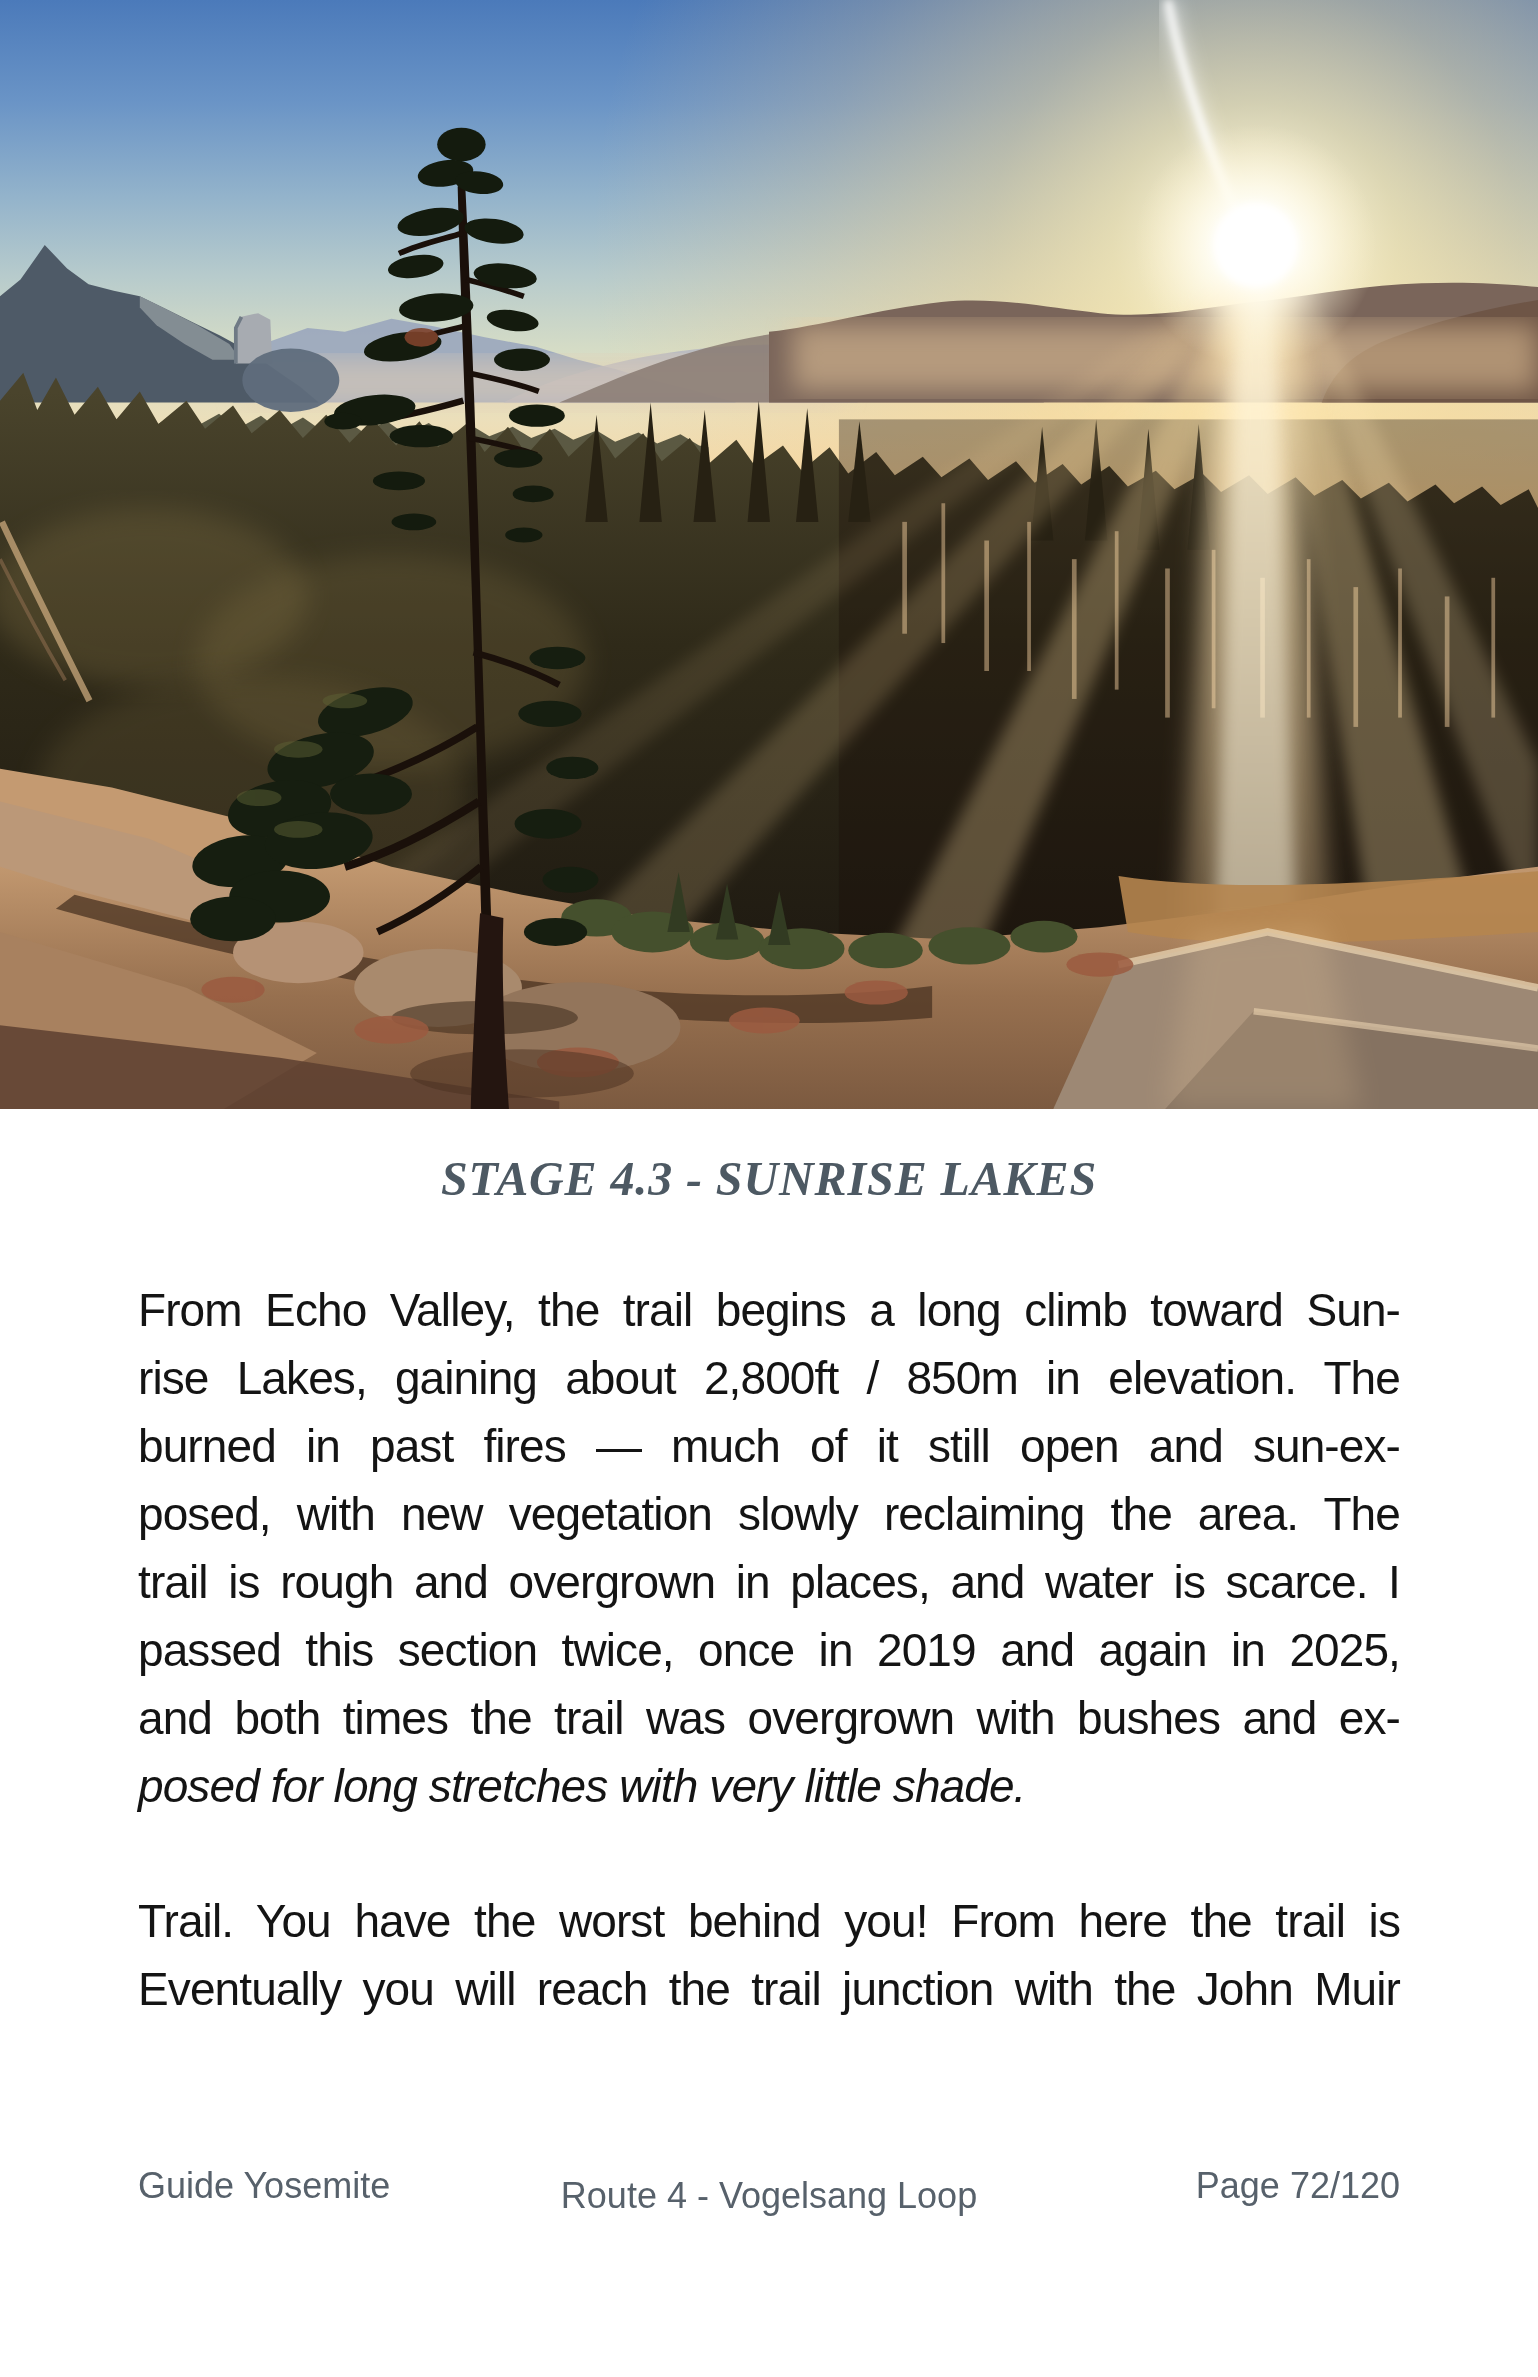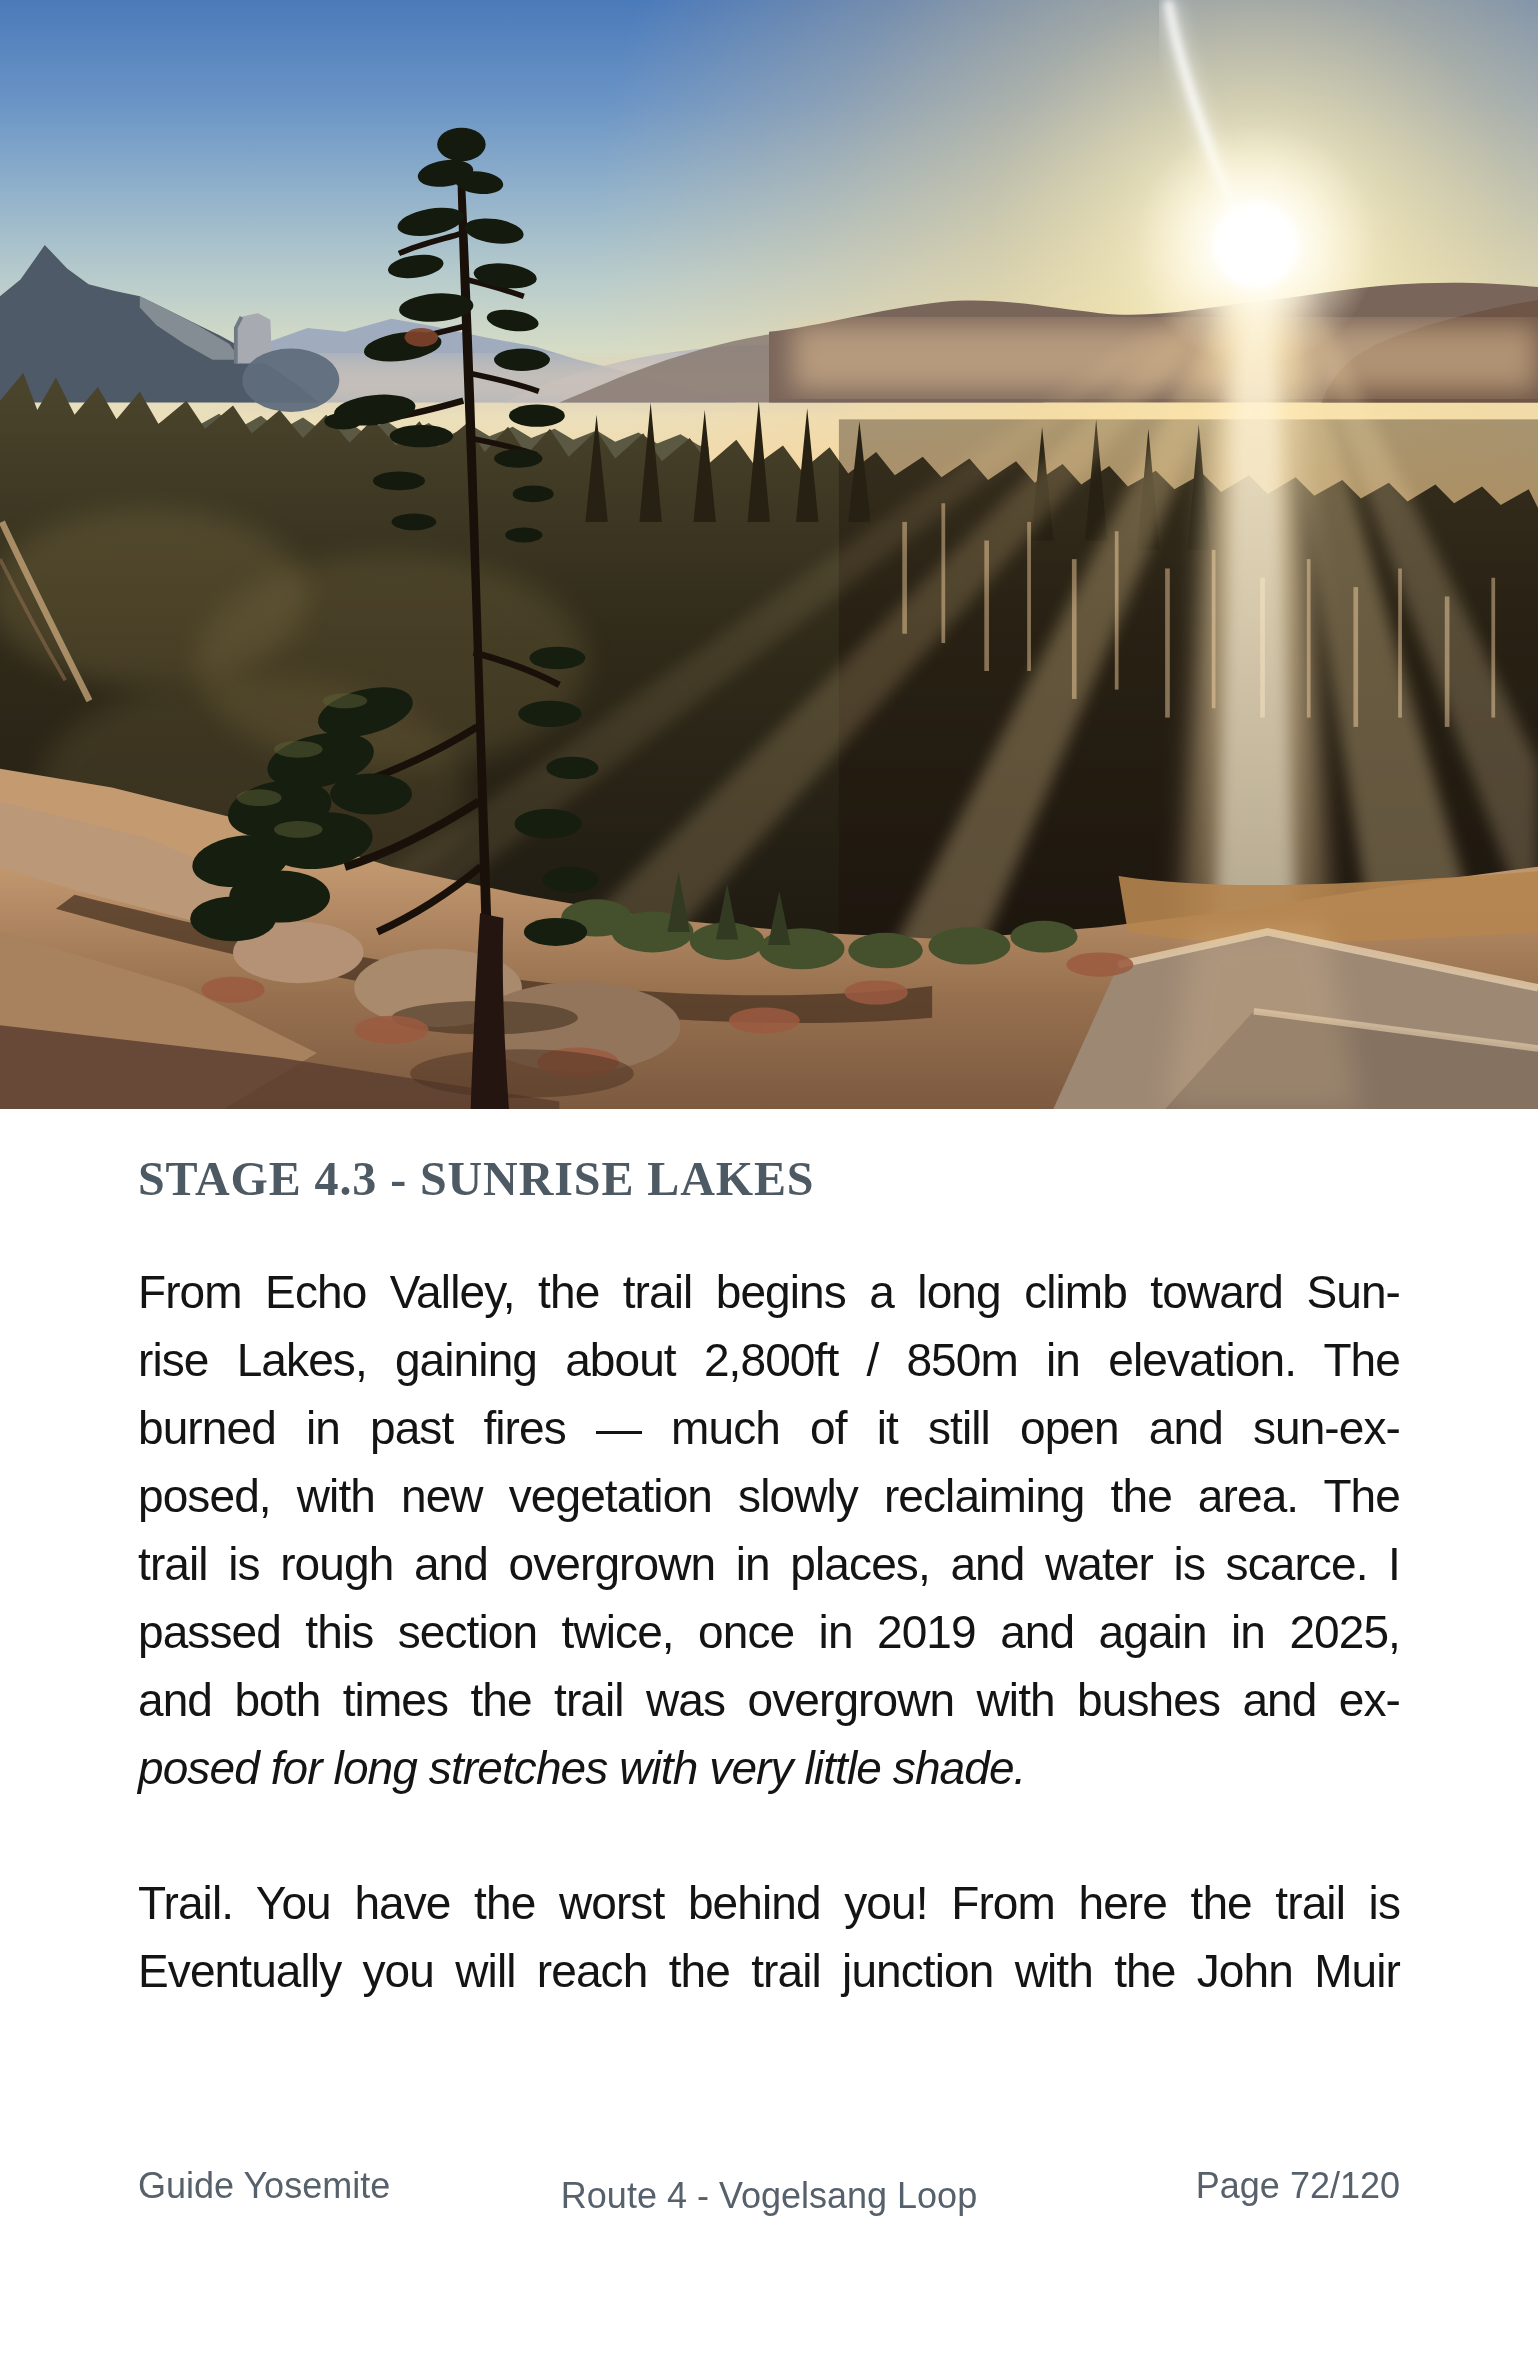--- a/index.html
+++ b/index.html
@@ -1,23 +1,23 @@
 <!DOCTYPE html>
 <html style="font-size:15px"><head>
 <meta charset="utf-8">
 <style>
   html,body{margin:0;padding:0;background:#ffffff;}
   .page{position:relative;width:1538px;height:2377px;background:#ffffff;overflow:hidden;
         font-family:"Liberation Sans",sans-serif;}
   .photo{display:block;width:1538px;height:1109px;margin:0;padding:0;line-height:0;}
   .photo svg{display:block;width:1538px;height:1109px;}
-  .title{margin:41px 138px 0 138px;
-         font-family:"Liberation Serif",serif;font-weight:600;
+  .title{margin:41px 138px 0 138px;text-align:center;
+         font-family:"Liberation Serif",serif;font-style:italic;font-weight:600;
          font-size:48px;line-height:58px;color:#4d5963;letter-spacing:0.9px;}
-  .bodytext{margin:50px 138px 0 138px;color:#141414;
+  .bodytext{margin:68px 138px 0 138px;color:#141414;
             font-size:46px;line-height:68px;letter-spacing:-0.9px;}
   .para{margin:0;}
   .para + .para{margin-top:67px;}
   .line{display:block;white-space:nowrap;text-align:justify;text-align-last:justify;}
   .line.end{text-align-last:left;font-style:italic;}
   .footer{position:absolute;left:138px;right:138px;top:2118px;height:48px;
           color:#57616b;font-size:36px;line-height:48px;margin-top:44px;}
   .footer .f-left{position:absolute;left:0;top:0;}
   .footer .f-center{position:absolute;left:50%;top:10px;transform:translateX(-50%);}
   .footer .f-right{position:absolute;right:0;top:0;}

